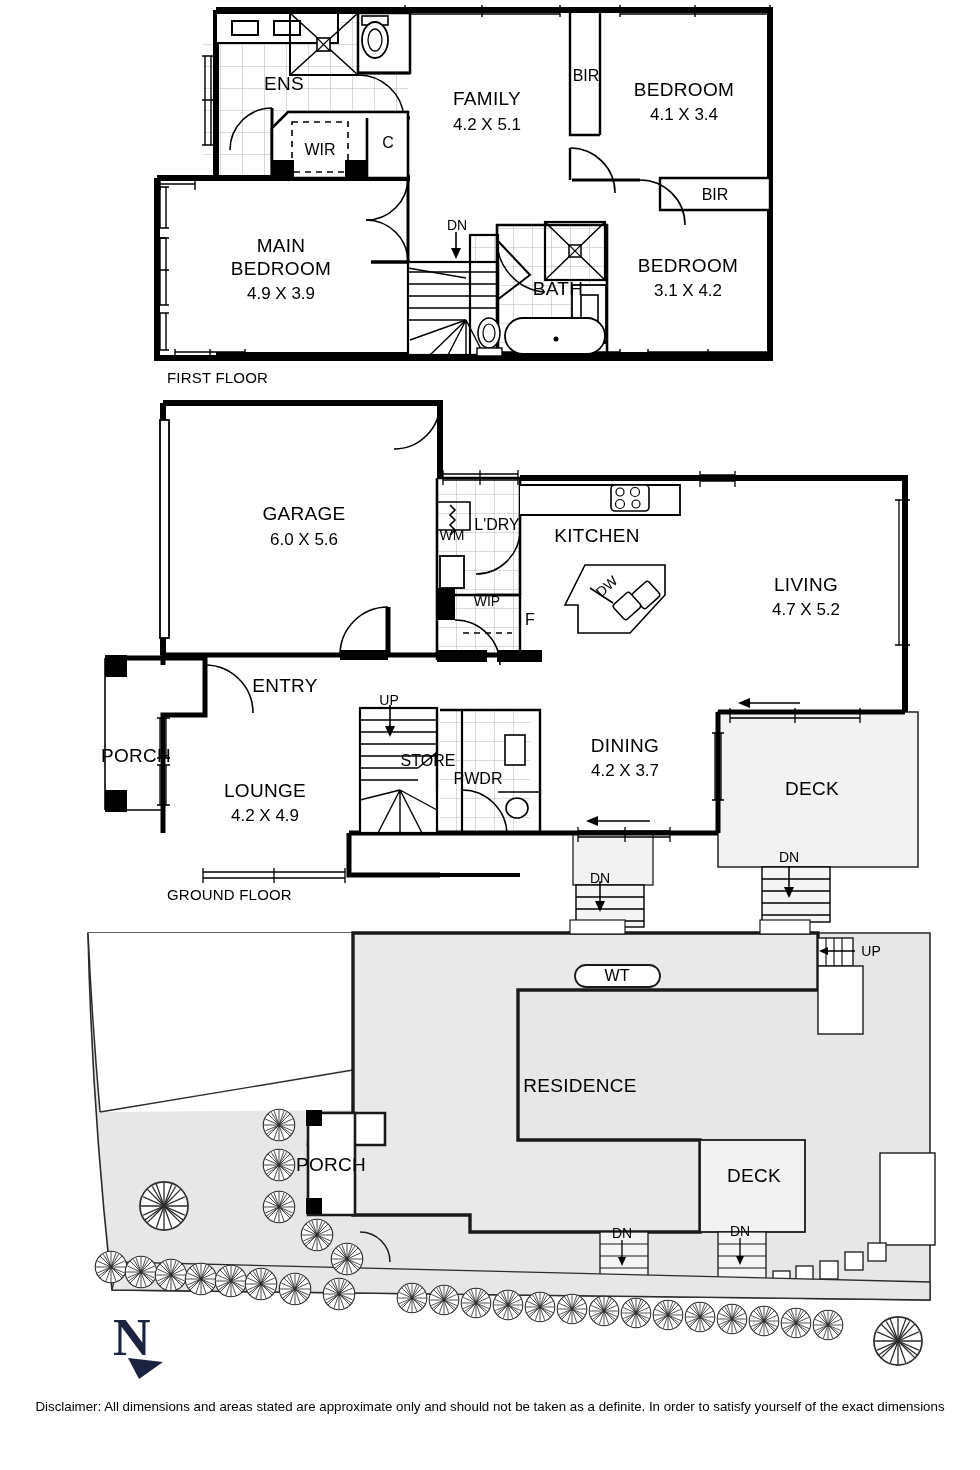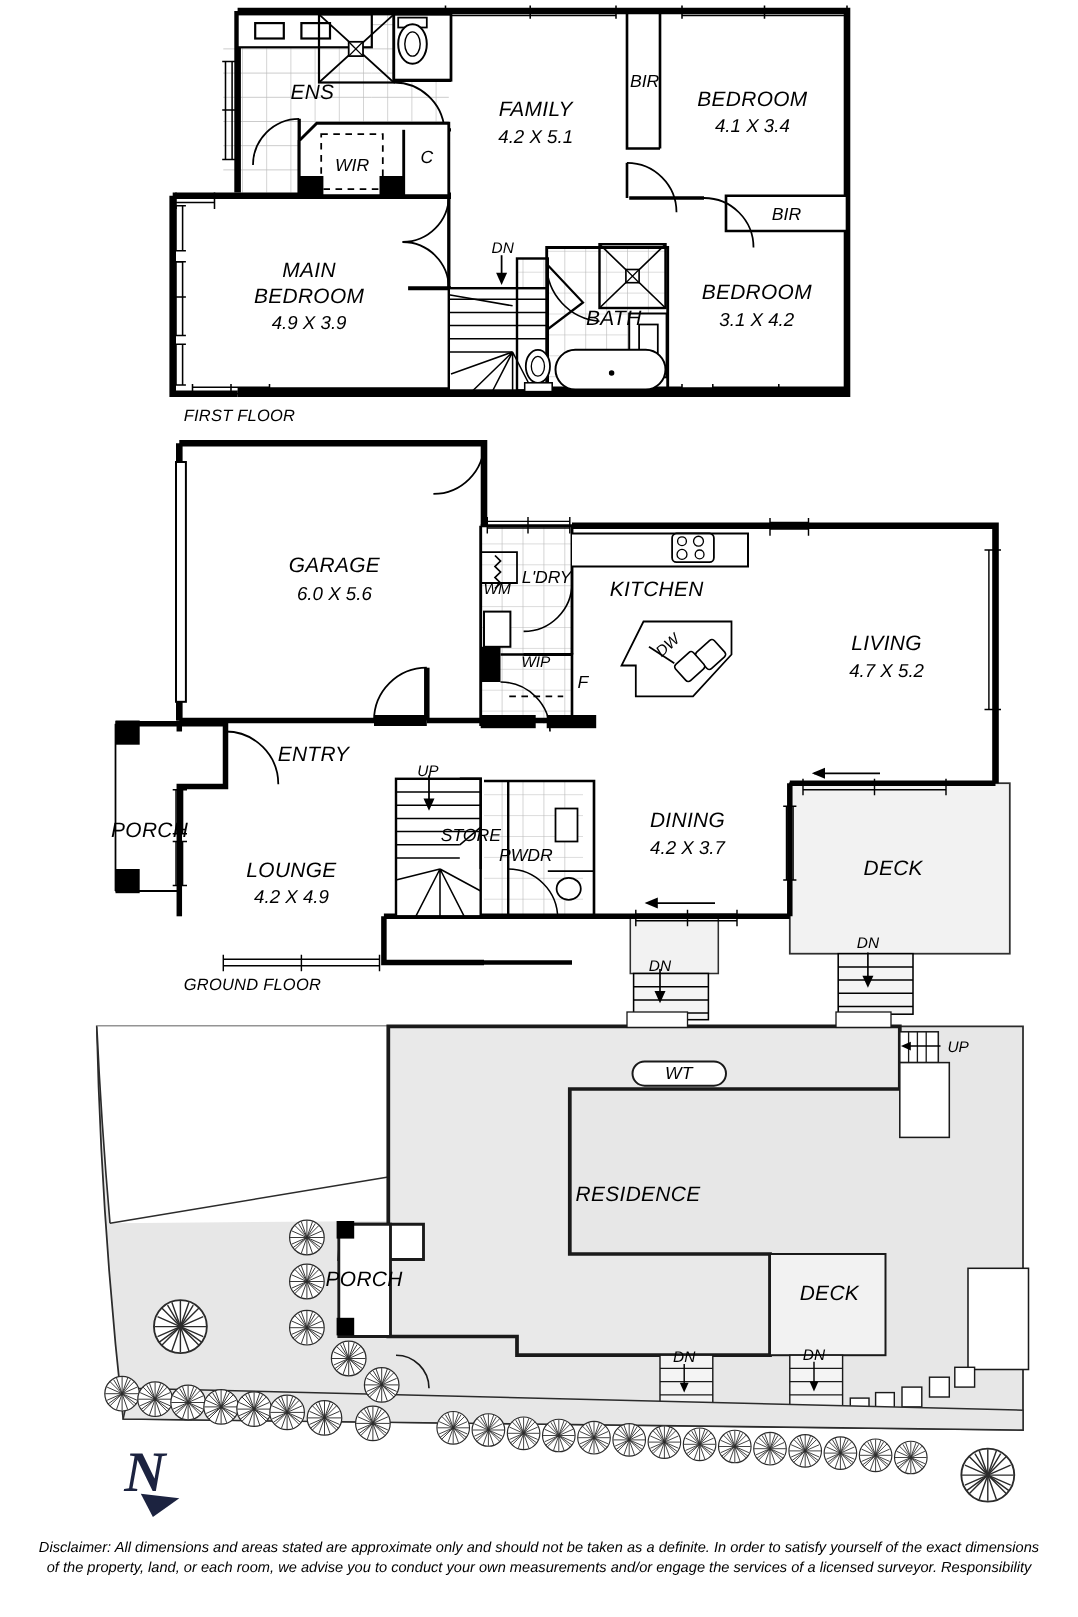--- a/index.html
+++ b/index.html
@@ -1,17 +1,17 @@
 <!DOCTYPE html>
 <html><head>
 <meta charset="utf-8">
 <style>
   html,body{margin:0;padding:0;background:#ffffff;}
   body{width:980px;height:1470px;font-family:"Liberation Sans",sans-serif;color:#000;overflow:hidden;}
-  #plan{position:relative;width:980px;height:1470px;font-style:italic;}
+  #plan{position:relative;width:980px;height:1470px;}
   svg{display:block;}
   .lbl{font-family:"Liberation Sans",sans-serif;fill:#000;}
   .rm{font-size:19px;font-weight:400;text-anchor:middle;letter-spacing:.3px;}
   .dim{font-size:17px;text-anchor:middle;}
   .sm{font-size:16px;text-anchor:middle;}
   .xs{font-size:14px;text-anchor:middle;}
   .flr{font-size:15px;text-anchor:start;letter-spacing:.2px;}
   .vert{writing-mode:tb;}
   #disclaimer{position:absolute;left:0;top:1398px;width:980px;text-align:center;
     font-size:13.3px;line-height:1.35;color:#000;font-family:"Liberation Sans",sans-serif;}
@@ -464,16 +464,15 @@
 
     <g>
       <text x="113" y="1355" font-family="Liberation Serif, serif" font-size="52" font-weight="700" fill="#1c2340">N</text>
       <path d="M128 1358 L163 1362 L139 1379 Z" fill="#1c2340"></path>
     </g>
   </g>
 </svg>
 
 <div id="disclaimer">
   <div>Disclaimer: All dimensions and areas stated are approximate only and should not be taken as a definite. In order to satisfy yourself of the exact dimensions</div>
-  <div>of the property, land, or each room, we advise you to conduct your own measurements and/or engage the services of a licensed surveyor. Responsibility</div>
 </div>
 
 </div>
 
 </body></html>

